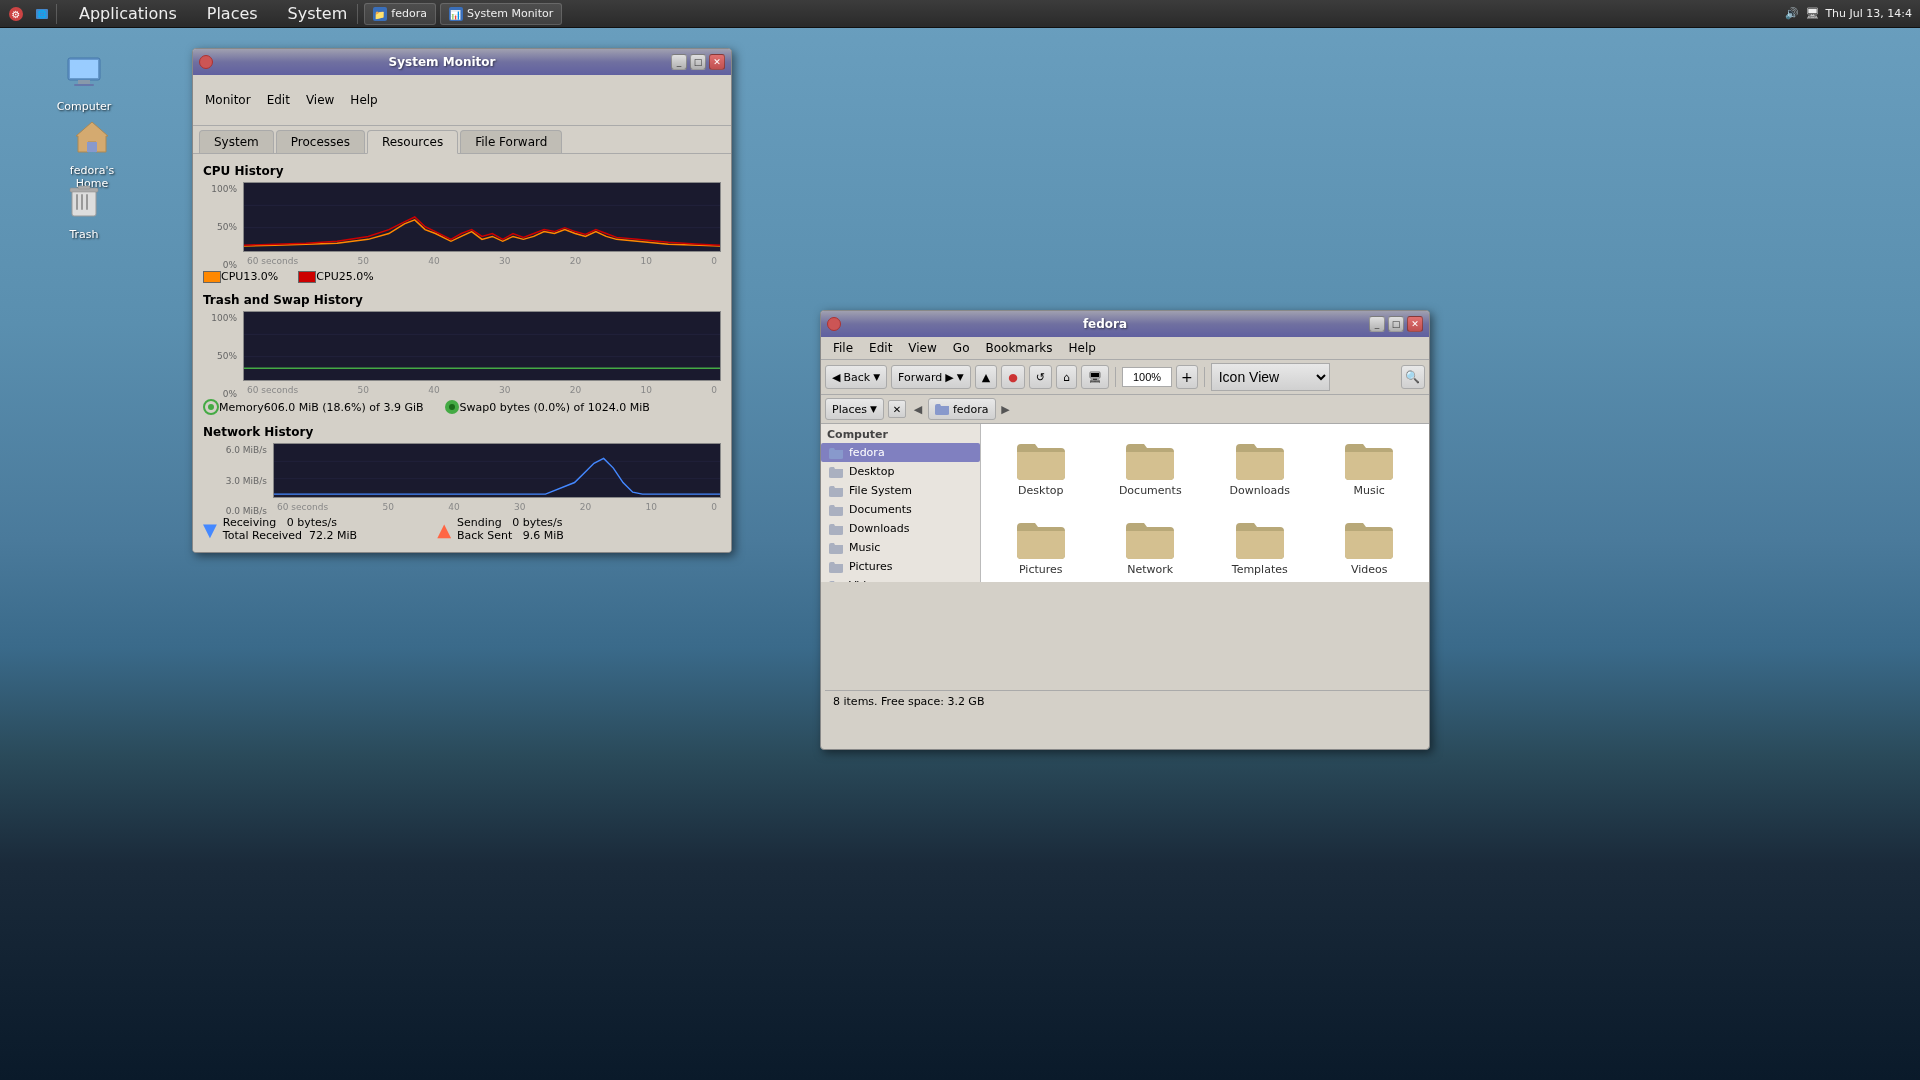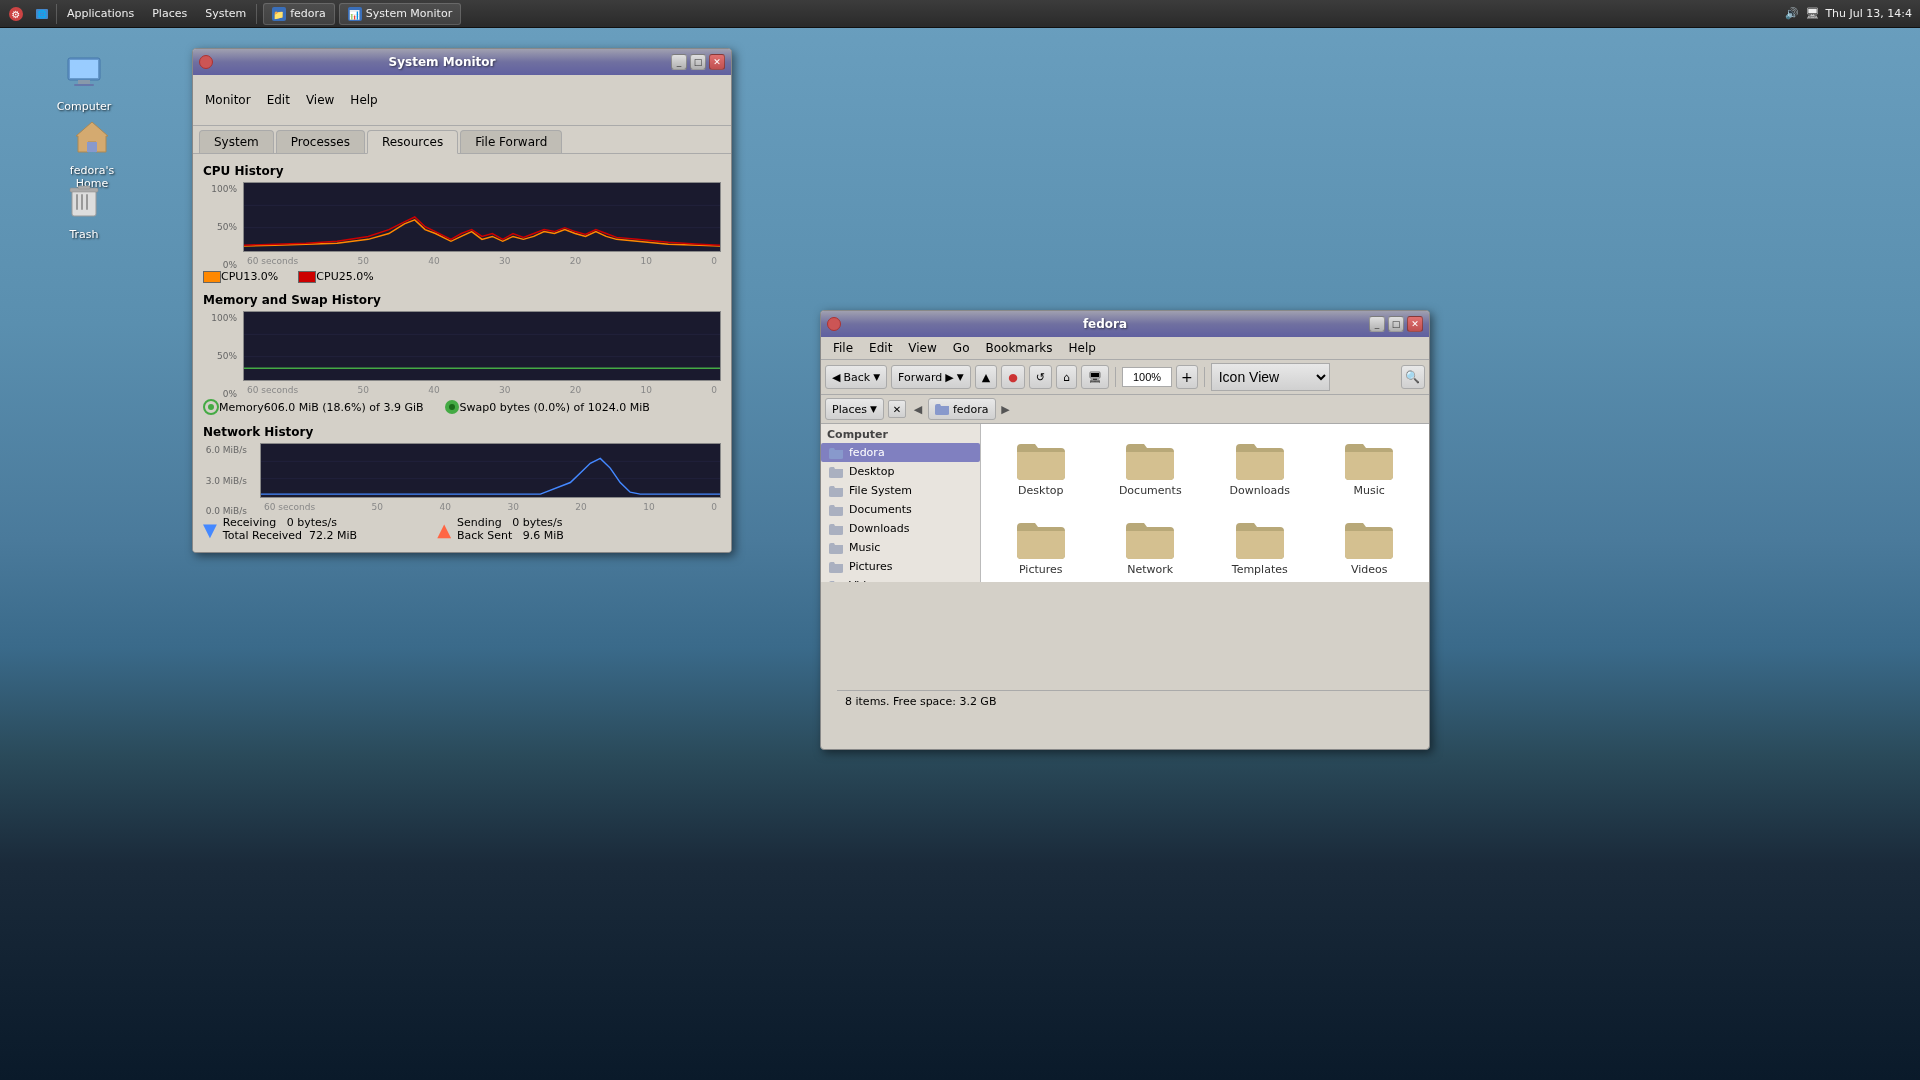--- a/index.html
+++ b/index.html
@@ -46,24 +46,25 @@
       display: flex;
       align-items: center;
       gap: 2px;
       padding-left: 4px;
     }
     .taskbar-menu {
       display: flex;
       align-items: center;
       padding: 2px 8px;
       color: #eee;
-      font-size: 11px;
+      font-size: 16px;
       cursor: pointer;
       border-radius: 3px;
       height: 22px;
+      margin-left: 12px;
     }
     .taskbar-applet {
       display: flex;
       align-items: center;
       padding: 2px 4px;
       color: #eee;
       font-size: 11px;
     }
     .taskbar-right {
       margin-left: auto;
@@ -461,21 +462,21 @@
       cursor: pointer;
     }
     .fm-file-icon .icon-name {
       font-size: 11px;
       text-align: center;
       color: #333;
     }
     .fm-statusbar {
       position: absolute;
       bottom: 0;
-      left: 16px;
+      left: 4px;
       right: 0;
       height: 22px;
       background: #d4d0c8;
       border-top: 1px solid #aaa;
       display: flex;
       align-items: center;
       padding: 0 8px;
       font-size: 11px;
     }
 
@@ -654,21 +655,21 @@
         <span>CPU1</span>
         <span>3.0%</span>
       </div>
       <div class="legend-item">
         <div class="legend-color" style="background:#cc0000;"></div>
         <span>CPU2</span>
         <span>5.0%</span>
       </div>
     </div>
 
-    <div class="section-title">Memory and Swap History</div>
+    <div class="section-title">Trash and Swap History</div>
     <div style="display:flex;gap:4px;">
       <div style="display:flex;flex-direction:column;justify-content:space-between;font-size:9px;color:#666;padding:2px 2px 0 0;min-width:36px;text-align:right;">
         <span>100%</span>
           <span>50%</span>
           <span>0%</span>
       </div>
       <div style="flex:1;">
         <div class="chart-container">
           <svg class="mem-chart-svg" viewBox="0 0 460 70" preserveAspectRatio="none">
             <line x1="0" y1="23" x2="460" y2="23" class="chart-grid-line"></line>
@@ -701,21 +702,21 @@
         <svg width="16" height="16" viewBox="0 0 16 16">
           <circle cx="8" cy="8" r="7" fill="#44aa44"></circle>
           <circle cx="8" cy="8" r="3" fill="#1a6a1a"></circle>
         </svg>
         <span>Swap</span>
         <span>0 bytes (0.0%) of 1024.0 MiB</span>
       </div>
     </div>
 
     <div class="section-title">Network History</div>
-    <div style="display:flex;gap:11px;">
+    <div style="display:flex;gap:4px;margin-left:20px;">
       <div style="display:flex;flex-direction:column;justify-content:space-between;font-size:9px;color:#666;padding:2px 2px 0 0;min-width:46px;text-align:right;">
         <span>6.0 MiB/s</span>
           <span>3.0 MiB/s</span>
           <span>0.0 MiB/s</span>
       </div>
       <div style="flex:1;">
         <div class="chart-container" style="height:55px;">
           <svg class="net-chart-svg" viewBox="0 0 460 55" preserveAspectRatio="none">
             <line x1="0" y1="18" x2="460" y2="18" class="chart-grid-line"></line>
             <line x1="0" y1="36" x2="460" y2="36" class="chart-grid-line"></line>

